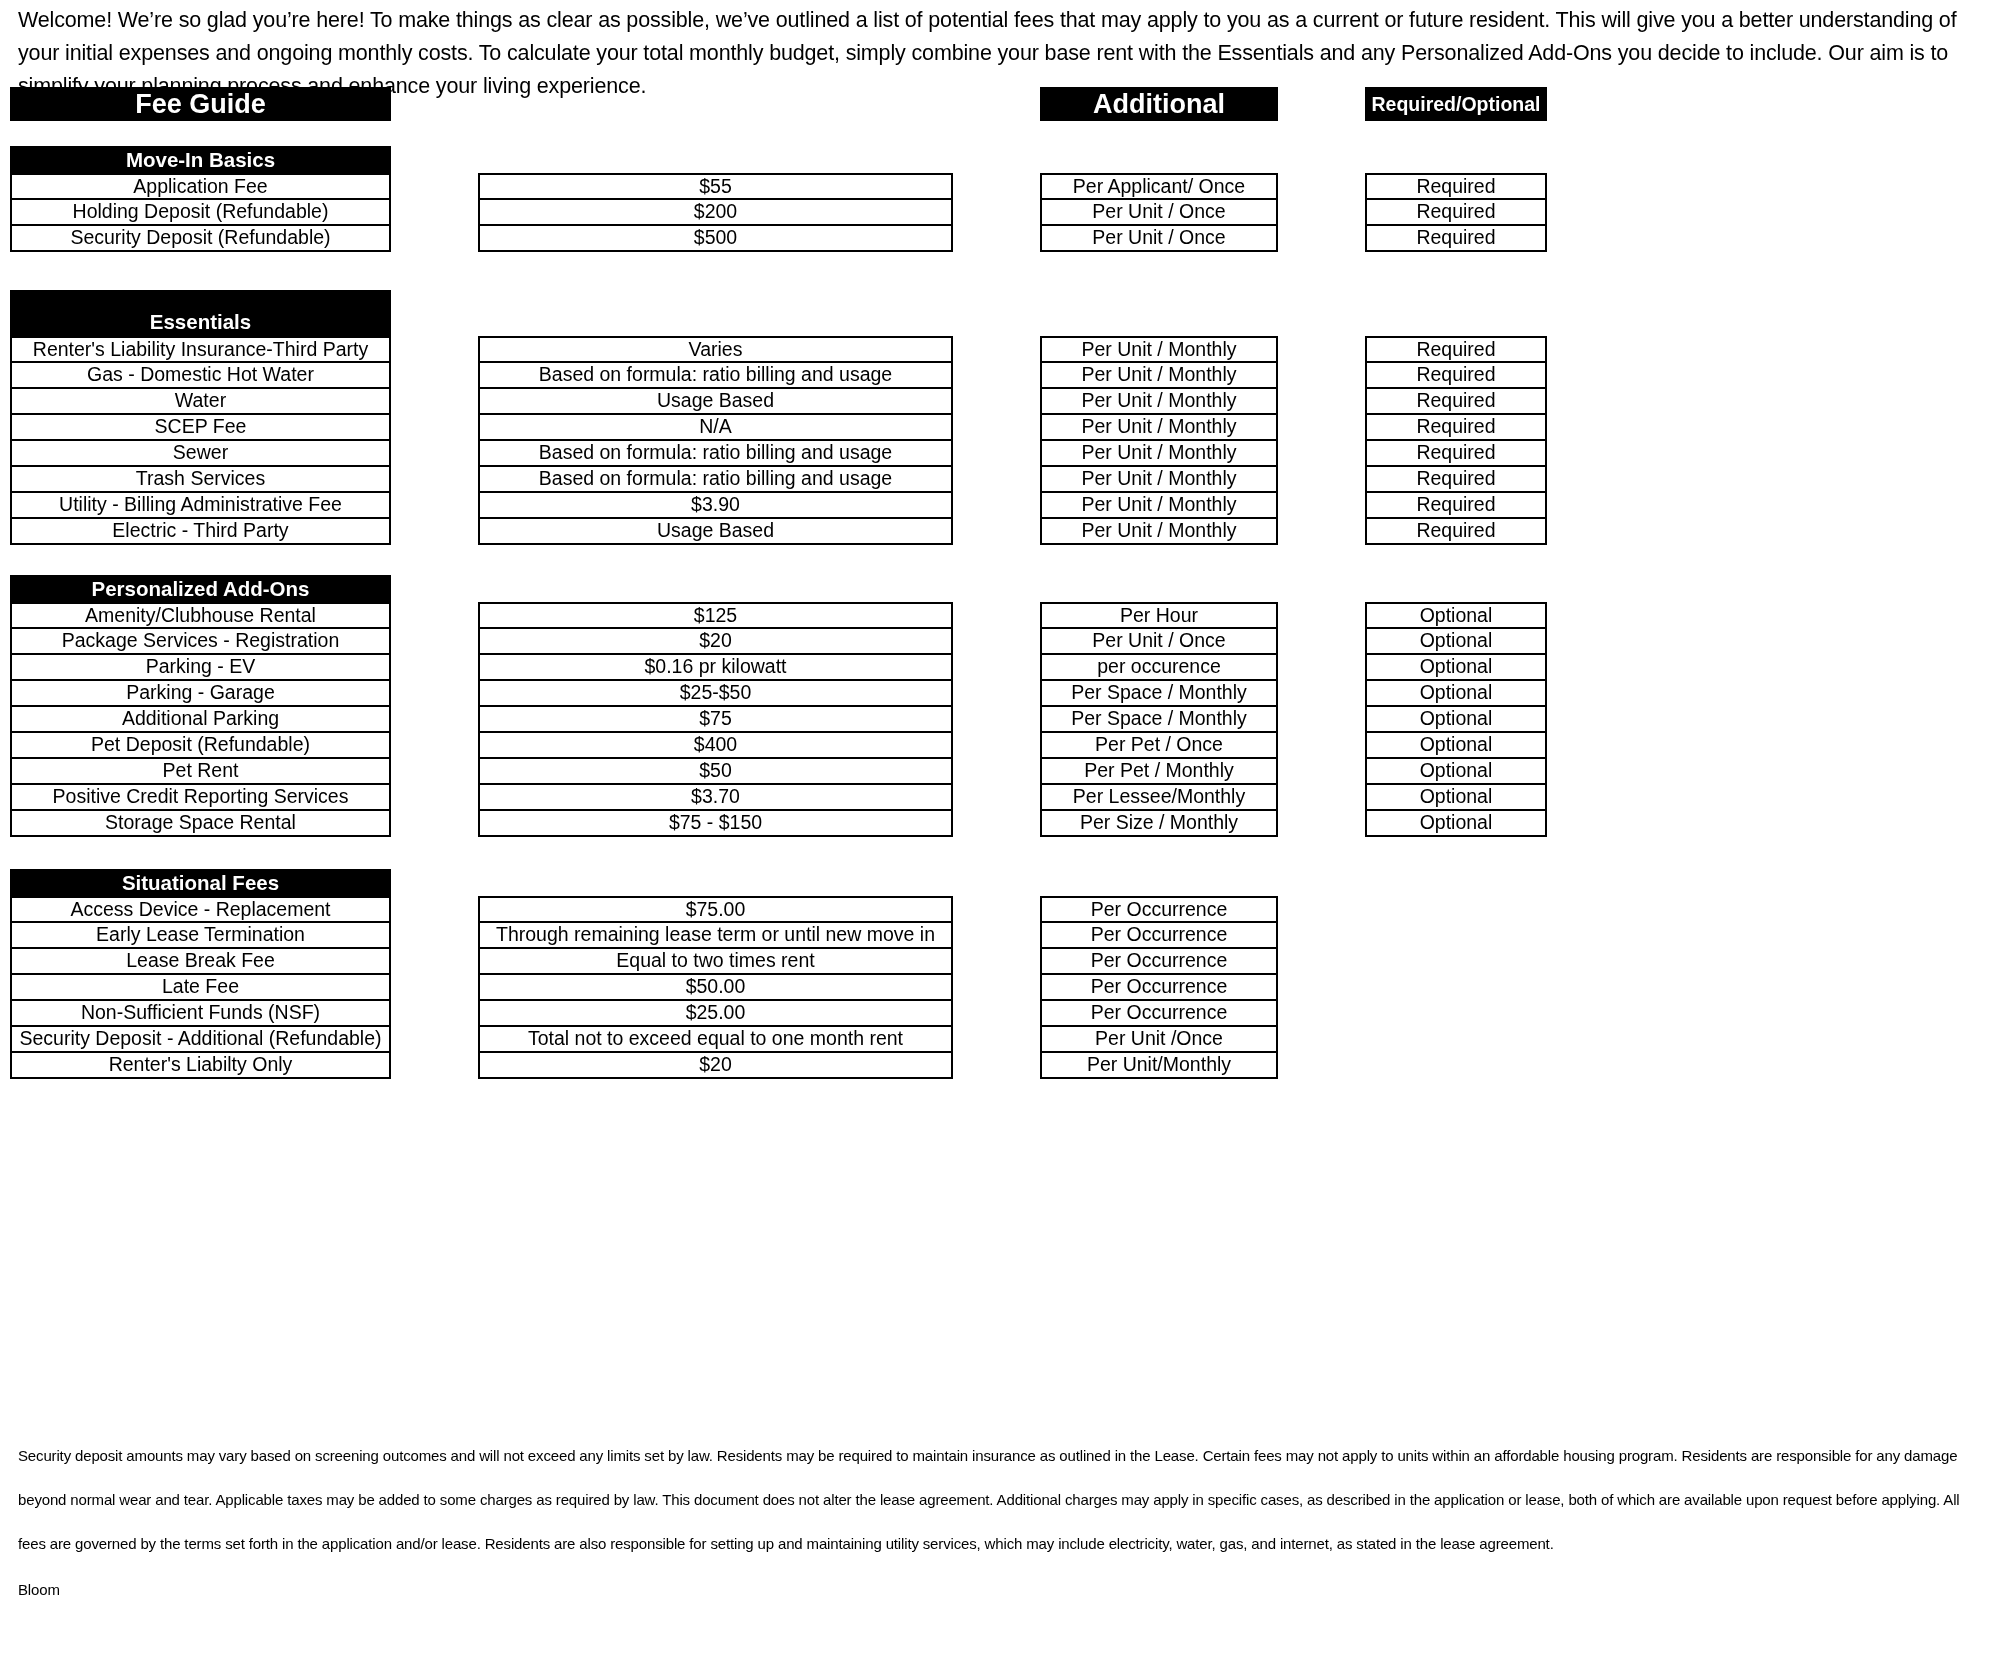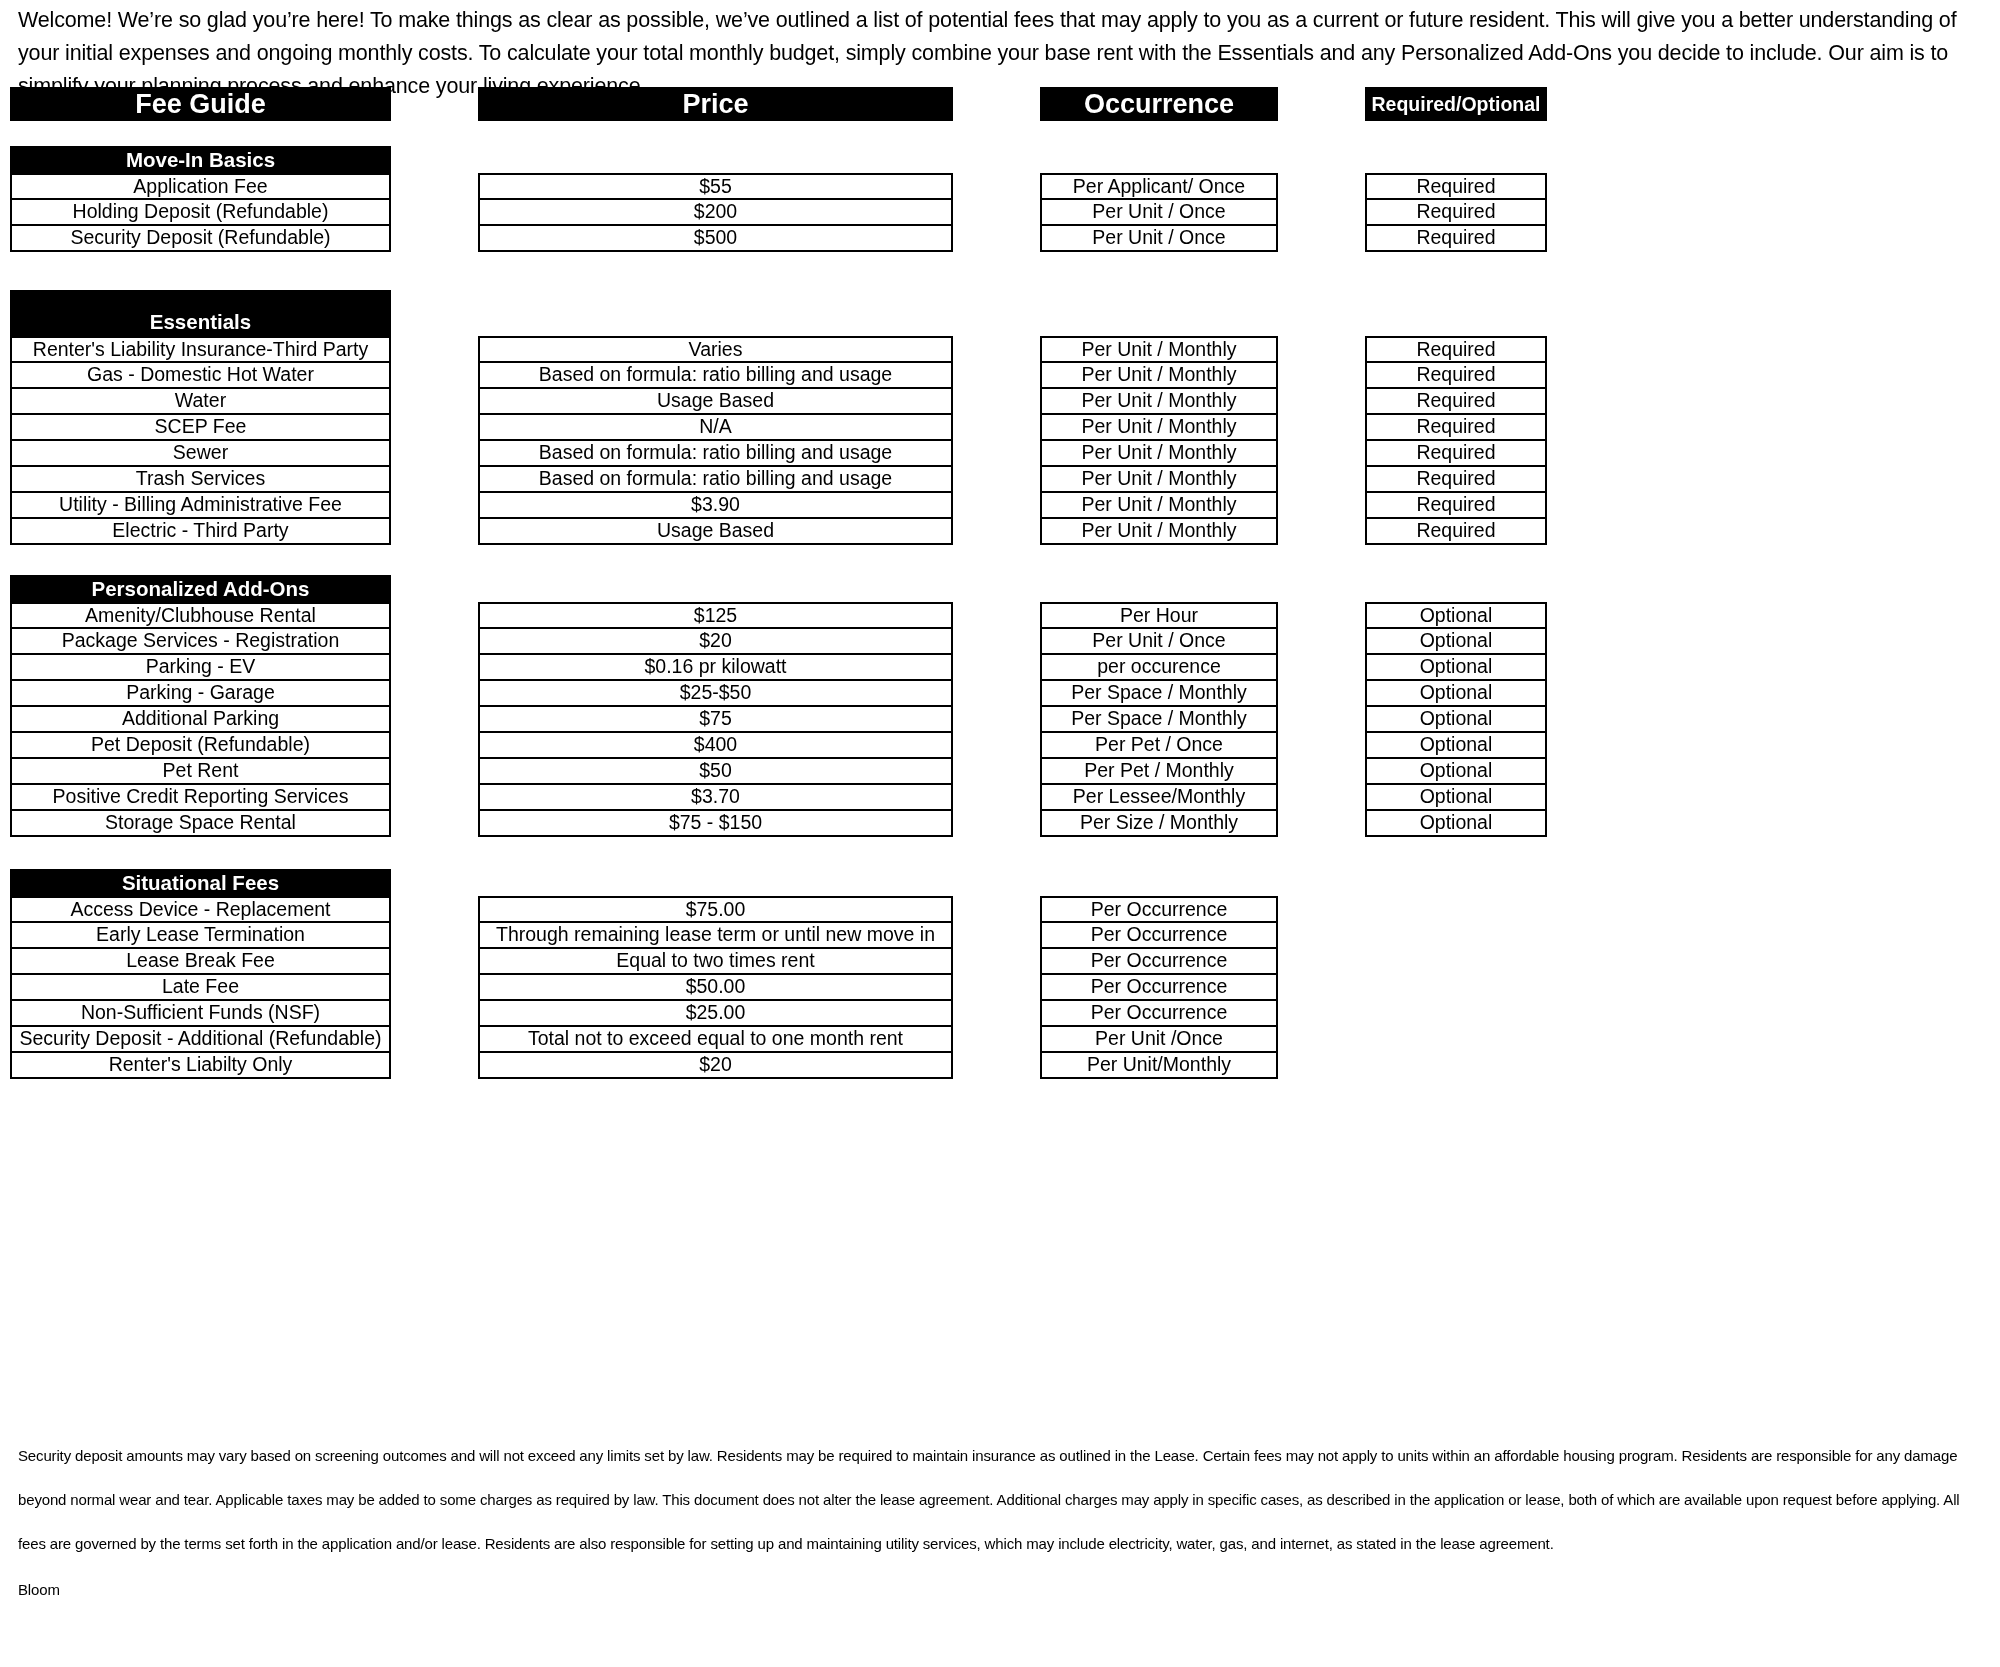--- a/index.html
+++ b/index.html
@@ -94,25 +94,22 @@
 </head>
 <body>
 
 <div class="page">
 
   <div class="intro">Welcome! We’re so glad you’re here! To make things as clear as possible, we’ve outlined a list of potential fees that may apply to you as a current or future resident. This will give you a better understanding of your initial expenses and ongoing monthly costs. To calculate your total monthly budget, simply combine your base rent with the Essentials and any Personalized Add-Ons you decide to include. Our aim is to simplify your planning process and enhance your living experience.</div>
 
   <div class="col col-1" style="top:87px;">
     <div class="hdr">Fee Guide</div>
   </div>
-  <div class="col col-2" style="top:87px;">
-    <div class="hdr">Price</div>
-  </div>
   <div class="col col-3" style="top:87px;">
-    <div class="hdr">Occurrence</div>
+    <div class="hdr">Additional</div>
   </div>
   <div class="col col-4" style="top:87px;">
     <div class="hdr small">Required/Optional</div>
   </div>
 
   <div id="sections-root">
       <div class="col col-1" style="top: 146px;">
         <div class="sect-title">Move-In Basics</div>
         <div class="block">
           <div class="cell">Application Fee</div>

